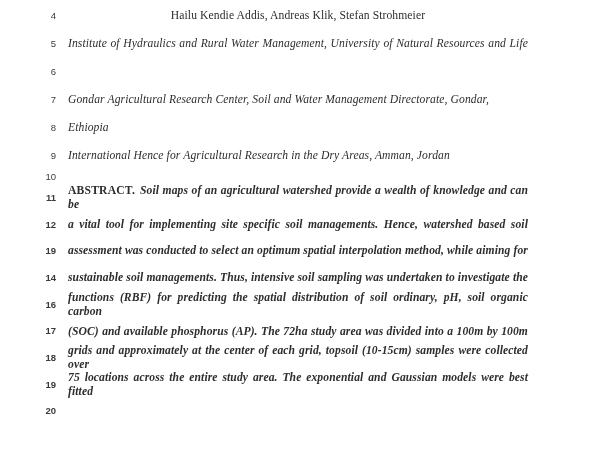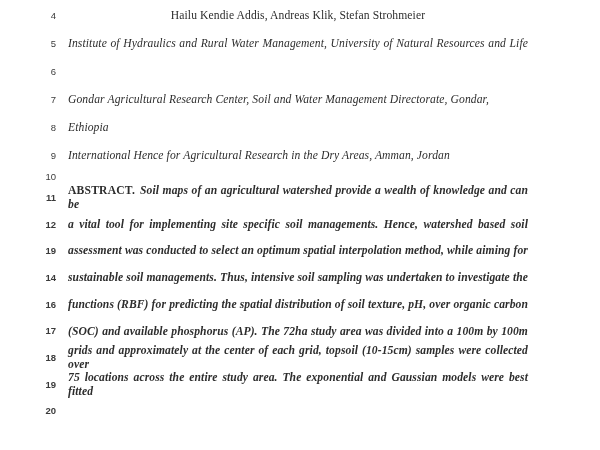--- a/index.html
+++ b/index.html
@@ -117,21 +117,21 @@
   </div>
 
   <div class="row tight">
     <div class="num">14</div>
     <div class="txt stretch">sustainable soil managements. Thus, intensive soil sampling was undertaken to investigate the</div>
   </div>
 
 
   <div class="row tight">
     <div class="num">16</div>
-    <div class="txt stretch">functions (RBF) for predicting the spatial distribution of soil texture, pH, over organic carbon</div>
+    <div class="txt stretch">functions (RBF) for predicting the spatial distribution of soil ordinary, pH, soil organic carbon</div>
   </div>
 
   <div class="row tight">
     <div class="num">17</div>
     <div class="txt stretch">(SOC) and available phosphorus (AP). The 72ha study area was divided into a 100m by 100m</div>
   </div>
 
   <div class="row tight">
     <div class="num">18</div>
     <div class="txt stretch">grids and approximately at the center of each grid, topsoil (10-15cm) samples were collected over</div>

